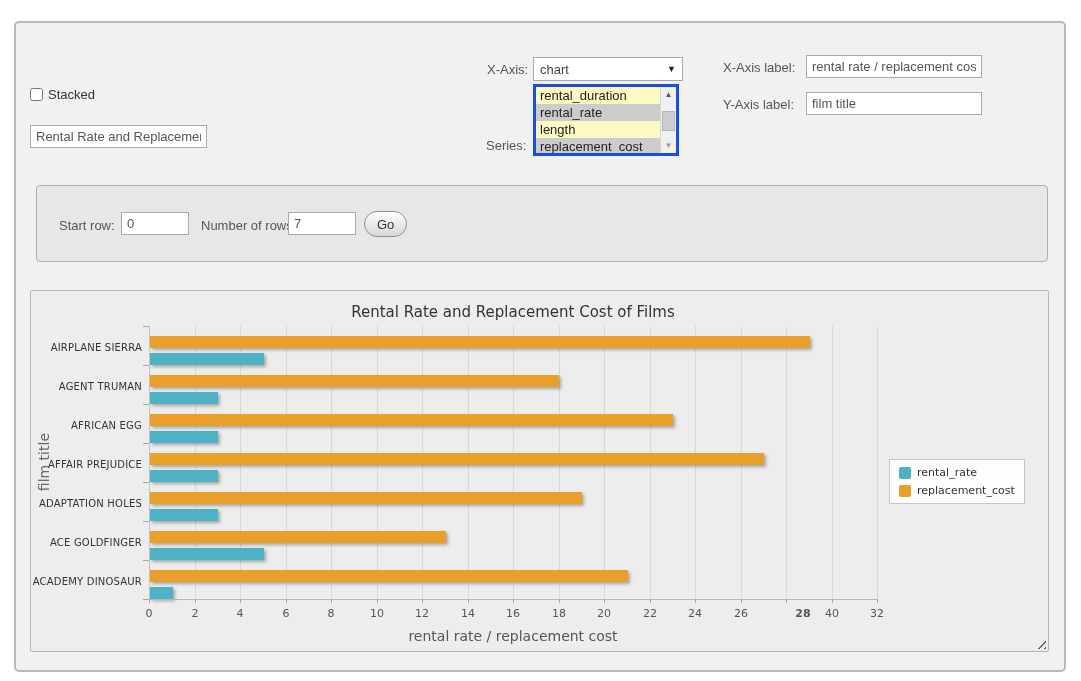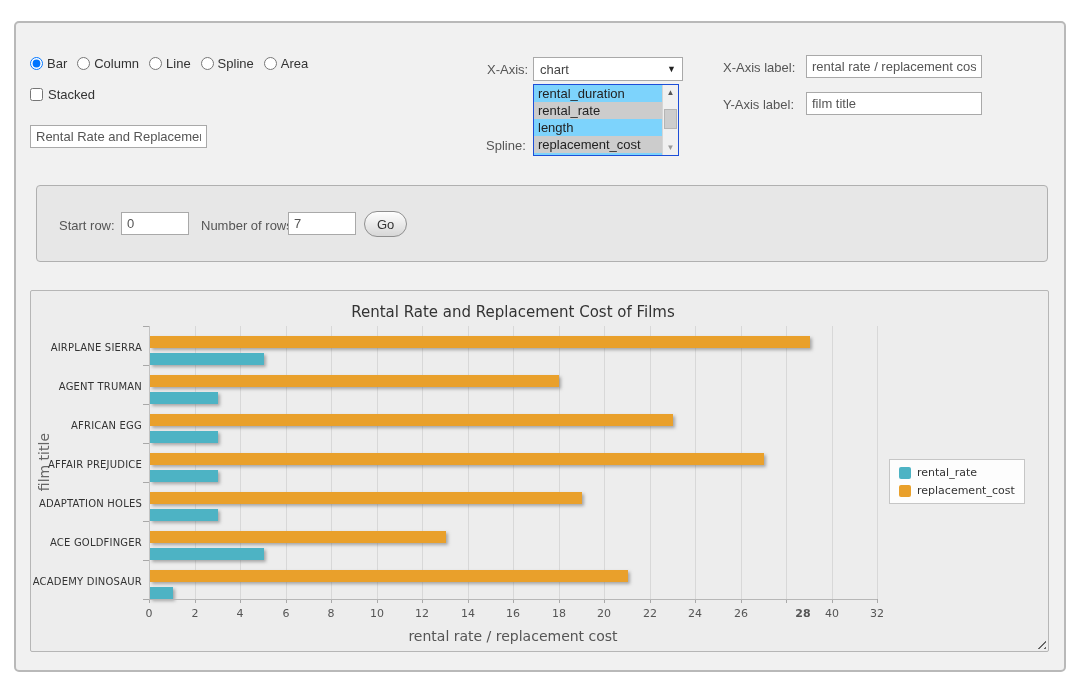--- a/index.html
+++ b/index.html
@@ -26,22 +26,22 @@
              font-size:13px; color:#333; }
   input[type=text] { border:1px solid #a9a9a9; background:#fff; font-size:13px; color:#555;
                      padding:2px 5px; font-family:"Liberation Sans", sans-serif; height:23px; }
   .title-input { position:absolute; left:30px; top:125px; width:177px; }
 
   .select { position:absolute; left:533px; top:57px; width:150px; height:24px; background:#fff;
             border:1px solid #a9a9a9; font-size:13px; color:#444; display:flex;
             align-items:center; justify-content:space-between; padding:0 6px; }
   .select .arrow { font-size:9px; color:#222; }
 
-  .listbox { position:absolute; left:533px; top:84px; width:146px; height:72px; background:#7dd3fc;
-             border:1px solid #1d4ed8; display:flex; overflow:hidden; }
+  .listbox { position:absolute; left:533px; top:84px; width:146px; height:72px; background:#fef9c3;
+             border:3px solid #1d4ed8; display:flex; overflow:hidden; }
   .opts { flex:1 1 auto; }
   .opt { height:17px; line-height:17px; font-size:13px; color:#222; padding:0 4px; white-space:nowrap; }
   .opt.sel { background:#cccccc; }
   .sb { width:16px; background:#f0f0f0; border-left:1px solid #d5d5d5; position:relative; }
   .sb-btn { height:15px; font-size:8px; color:#555; text-align:center; line-height:15px; background:#f0f0f0; }
   .sb-btn.down { position:absolute; bottom:0; left:0; right:0; color:#999; }
   .sb-thumb { position:absolute; left:1px; right:1px; top:24px; height:20px; background:#cdcdcd; border:1px solid #b5b5b5; }
 
   
   .rows-panel { position:absolute; left:36px; top:185px; width:1012px; height:77px;
@@ -79,57 +79,35 @@
                    background:repeating-linear-gradient(-45deg,#666 0 1.5px,transparent 1.5px 4.5px);
                    clip-path:polygon(100% 0,100% 100%,0 100%); cursor:nwse-resize; }
 </style>
 </head>
 <body>
 
 <div class="app">
 
   <div class="fieldset"></div>
 
-  <div class="radio-group">
-      <label class="radio-item">
-        <input type="radio" name="charttype" checked="" style="">
-        <span>Bar</span>
-      </label>
-      <label class="radio-item">
-        <input type="radio" name="charttype" style="">
-        <span>Column</span>
-      </label>
-      <label class="radio-item">
-        <input type="radio" name="charttype" style="">
-        <span>Line</span>
-      </label>
-      <label class="radio-item">
-        <input type="radio" name="charttype" style="">
-        <span>Spline</span>
-      </label>
-      <label class="radio-item">
-        <input type="radio" name="charttype" style="">
-        <span>Area</span>
-      </label>
-    </div>
 
   <label class="stacked">
     <input type="checkbox" style="">
     <span>Stacked</span>
   </label>
 
   <input type="text" class="title-input" value="Rental Rate and Replacemer" style="">
 
   <span class="flabel" style="left:487px; top:62px;">X-Axis:</span>
   <div class="select">
     <span>chart</span>
     <span class="arrow">▼</span>
   </div>
 
-  <span class="flabel" style="left:486px; top:138px;">Spline:</span>
+  <span class="flabel" style="left:486px; top:138px;">Series:</span>
   <div class="listbox">
     <div class="opts">
         <div class="opt">rental_duration</div>
         <div class="opt sel">rental_rate</div>
         <div class="opt">length</div>
         <div class="opt sel">replacement_cost</div>
       </div>
     <div class="sb">
       <div class="sb-btn up">▲</div>
       <div class="sb-thumb"></div>

